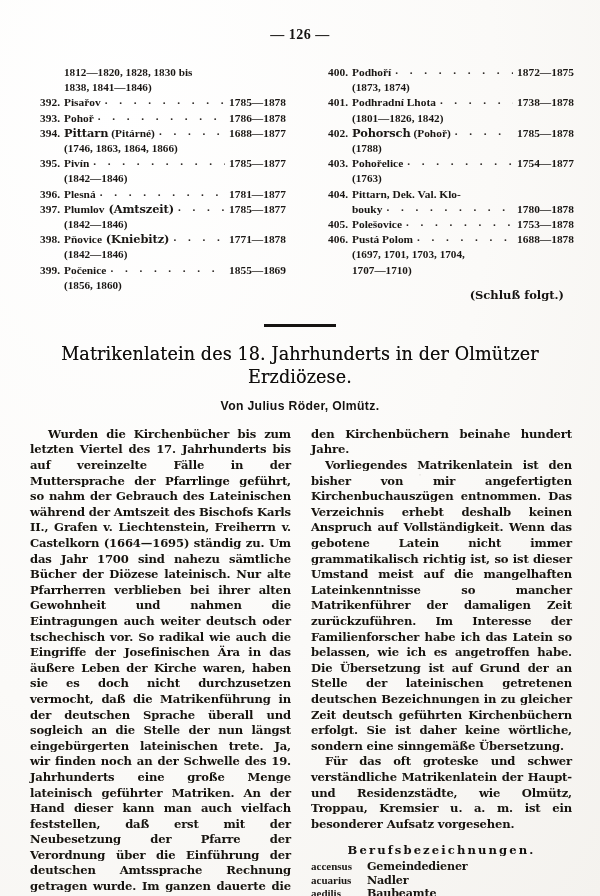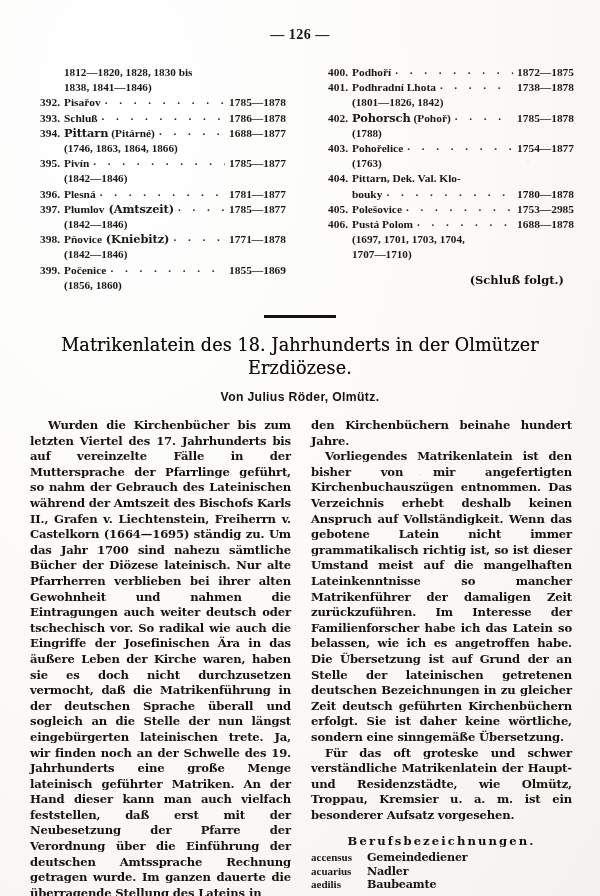--- a/index.html
+++ b/index.html
@@ -229,21 +229,21 @@
         <div class="reg-sub">1812—1820, 1828, 1830 bis</div>
         <div class="reg-sub">1838, 1841—1846)</div>
         <div class="reg-row">
           <span class="reg-num">392.</span>
           <span class="reg-name"><span>Pisařov</span></span>
           <span class="reg-dots">. . . . . . . . . . . . . . </span>
           <span class="reg-years">1785—1878</span>
         </div>
         <div class="reg-row">
           <span class="reg-num">393.</span>
-          <span class="reg-name"><span>Schluß</span></span>
+          <span class="reg-name"><span>Pohoř</span></span>
           <span class="reg-dots">. . . . . . . . . . . . . . </span>
           <span class="reg-years">1786—1878</span>
         </div>
         <div class="reg-row">
           <span class="reg-num">394.</span>
           <span class="reg-name"><span class="frak">Pittarn</span><span> (Pitárné)</span></span>
           <span class="reg-dots">. . . . . . . . . . . . . . </span>
           <span class="reg-years">1688—1877</span>
         </div>
         <div class="reg-sub">(1746, 1863, 1864, 1866)</div>
@@ -282,20 +282,21 @@
         </div>
         <div class="reg-sub">(1856, 1860)</div>
       </div>
     <div class="reg-col" id="reg-right">
         <div class="reg-row">
           <span class="reg-num">400.</span>
           <span class="reg-name"><span>Podhoří</span></span>
           <span class="reg-dots">. . . . . . . . . . . . . . </span>
           <span class="reg-years">1872—1875</span>
         </div>
+        <div class="reg-sub">(1873, 1874)</div>
         <div class="reg-row">
           <span class="reg-num">401.</span>
           <span class="reg-name"><span>Podhradní Lhota</span></span>
           <span class="reg-dots">. . . . . . . . . . . . . . </span>
           <span class="reg-years">1738—1878</span>
         </div>
         <div class="reg-sub">(1801—1826, 1842)</div>
         <div class="reg-row">
           <span class="reg-num">402.</span>
           <span class="reg-name"><span class="frak">Pohorsch</span><span> (Pohoř)</span></span>
@@ -316,21 +317,21 @@
         </div>
         <div class="reg-cont">
           <span>bouky</span>
           <span class="reg-dots">. . . . . . . . . . . . </span>
           <span class="reg-years">1780—1878</span>
         </div>
         <div class="reg-row">
           <span class="reg-num">405.</span>
           <span class="reg-name"><span>Polešovice</span></span>
           <span class="reg-dots">. . . . . . . . . . . . . . </span>
-          <span class="reg-years">1753—2985</span>
+          <span class="reg-years">1753—1878</span>
         </div>
         <div class="reg-row">
           <span class="reg-num">406.</span>
           <span class="reg-name"><span>Pustá Polom</span></span>
           <span class="reg-dots">. . . . . . . . . . . . . . </span>
           <span class="reg-years">1688—1878</span>
         </div>
         <div class="reg-sub">(1697,   1701,   1703,   1704,</div>
         <div class="reg-sub">1707—1710)</div>
       <div class="reg-note">(Schluß folgt.)</div>

